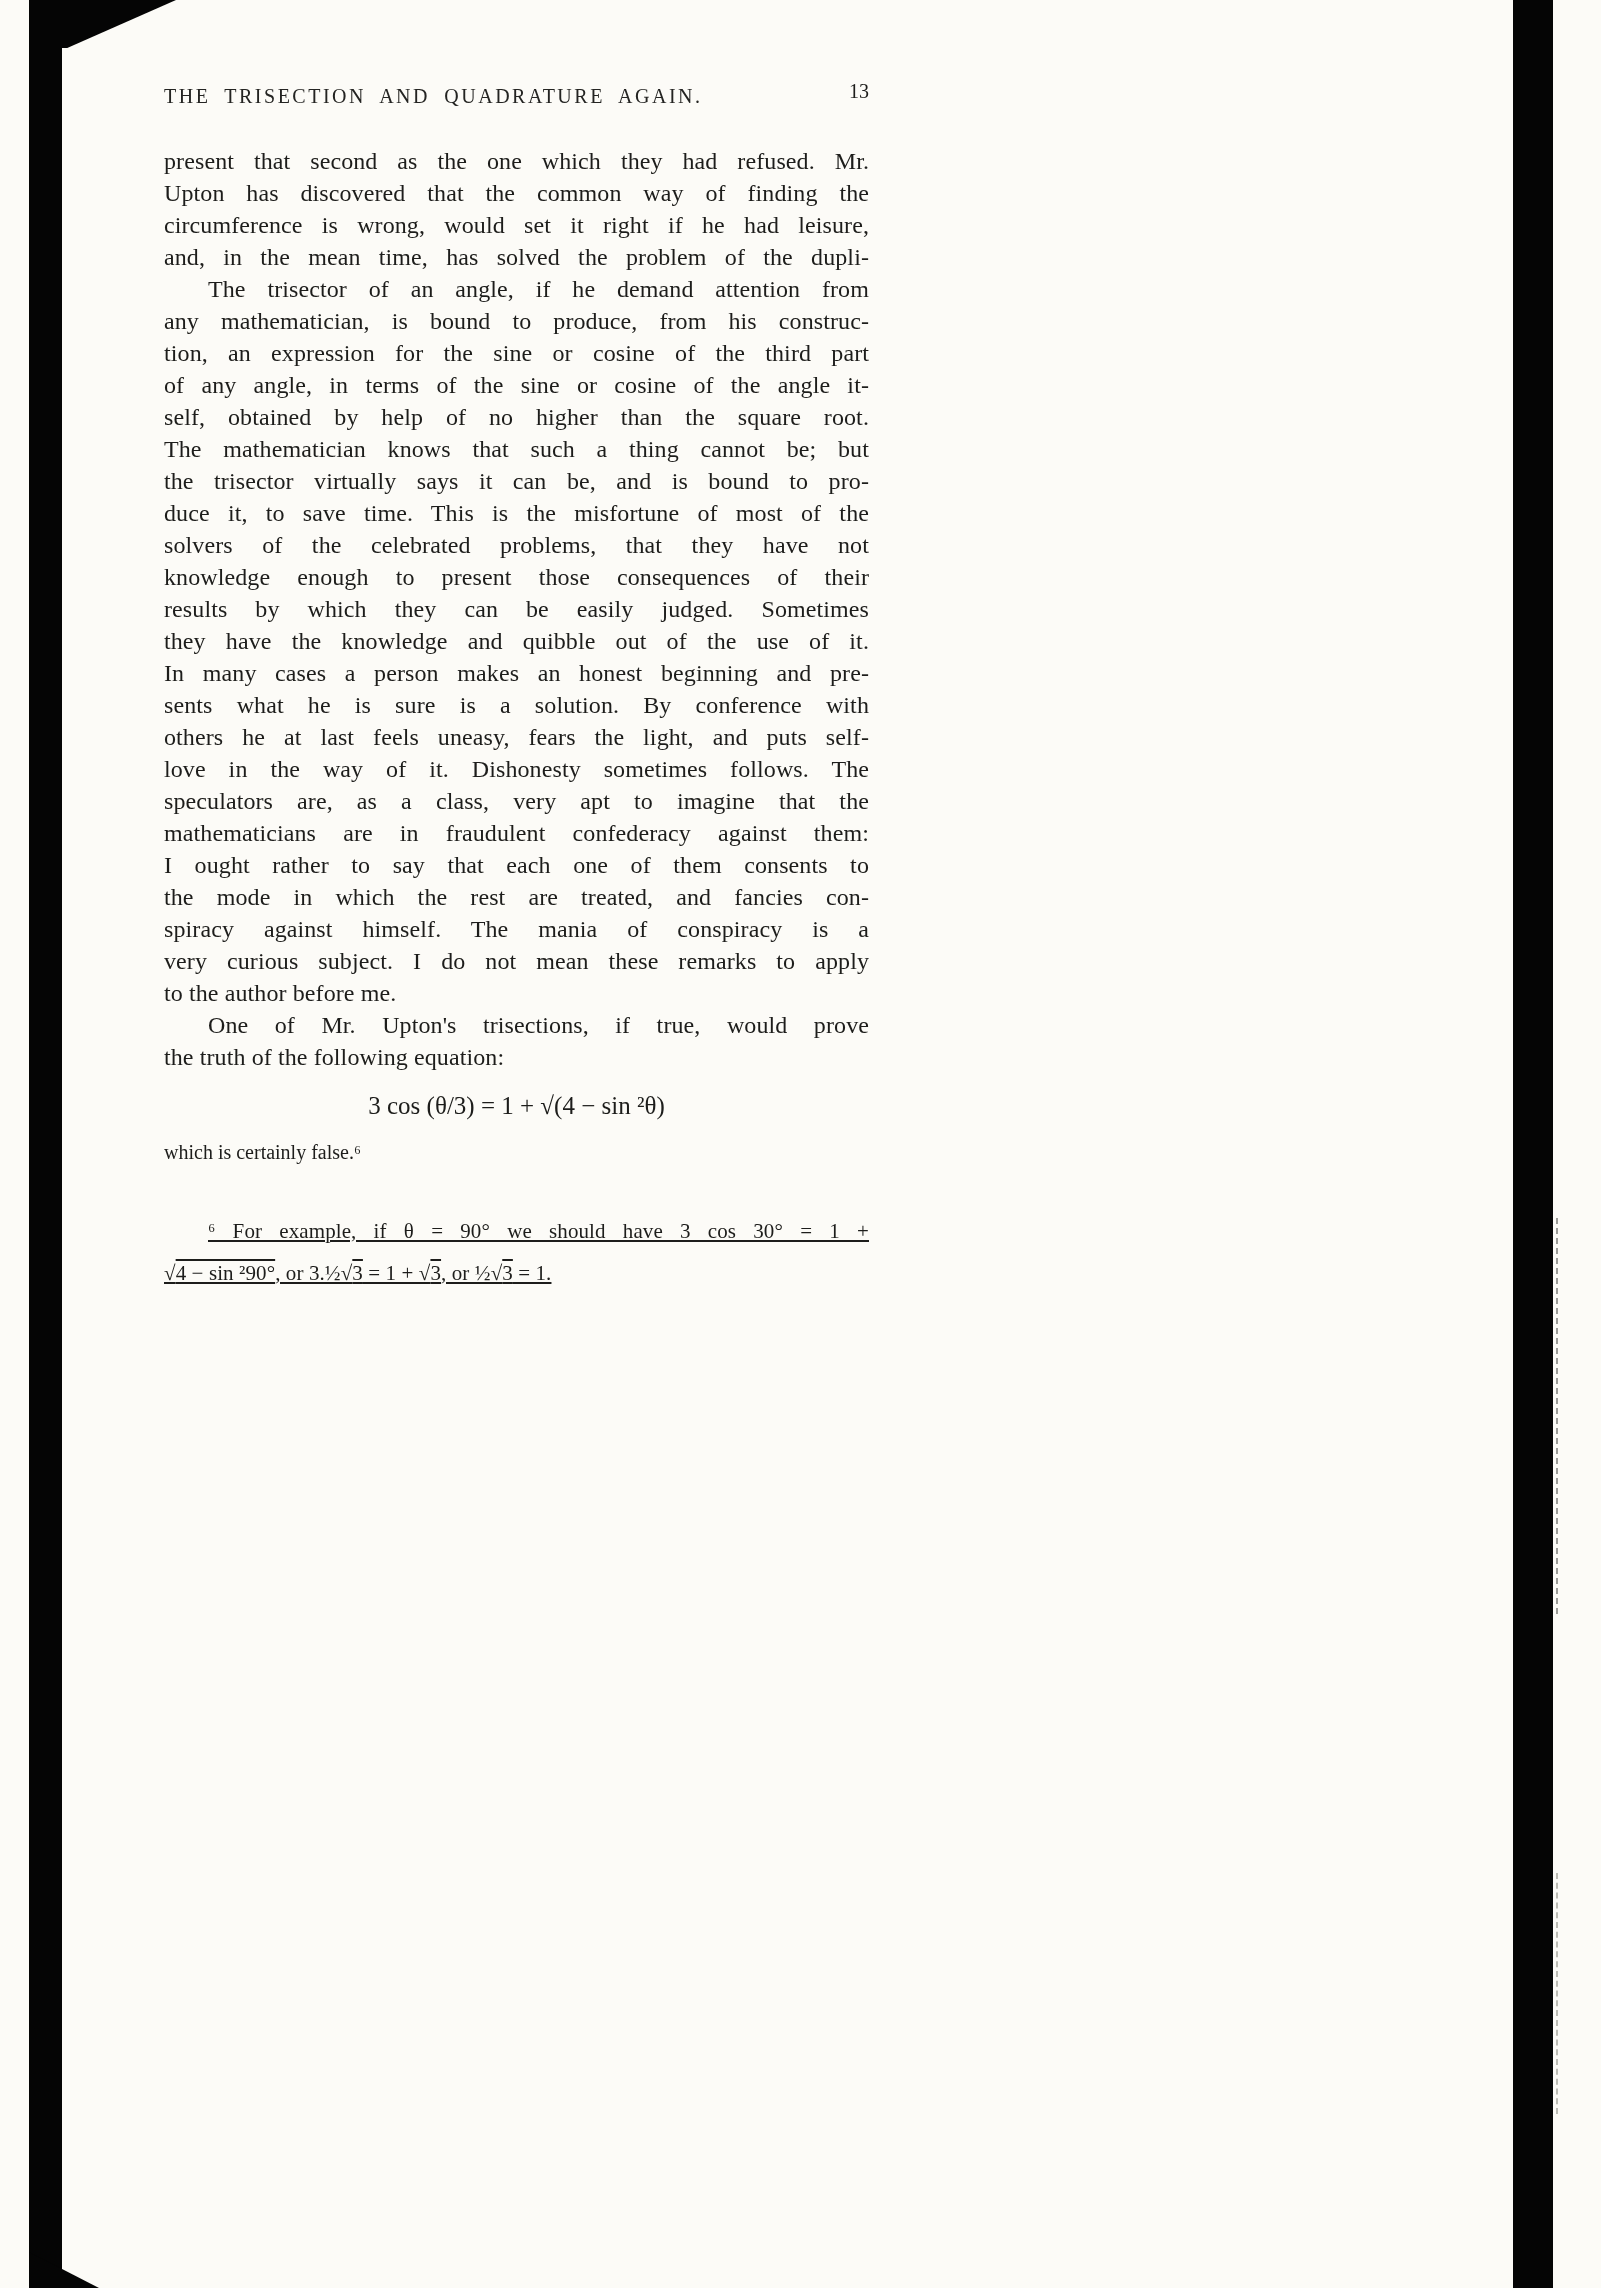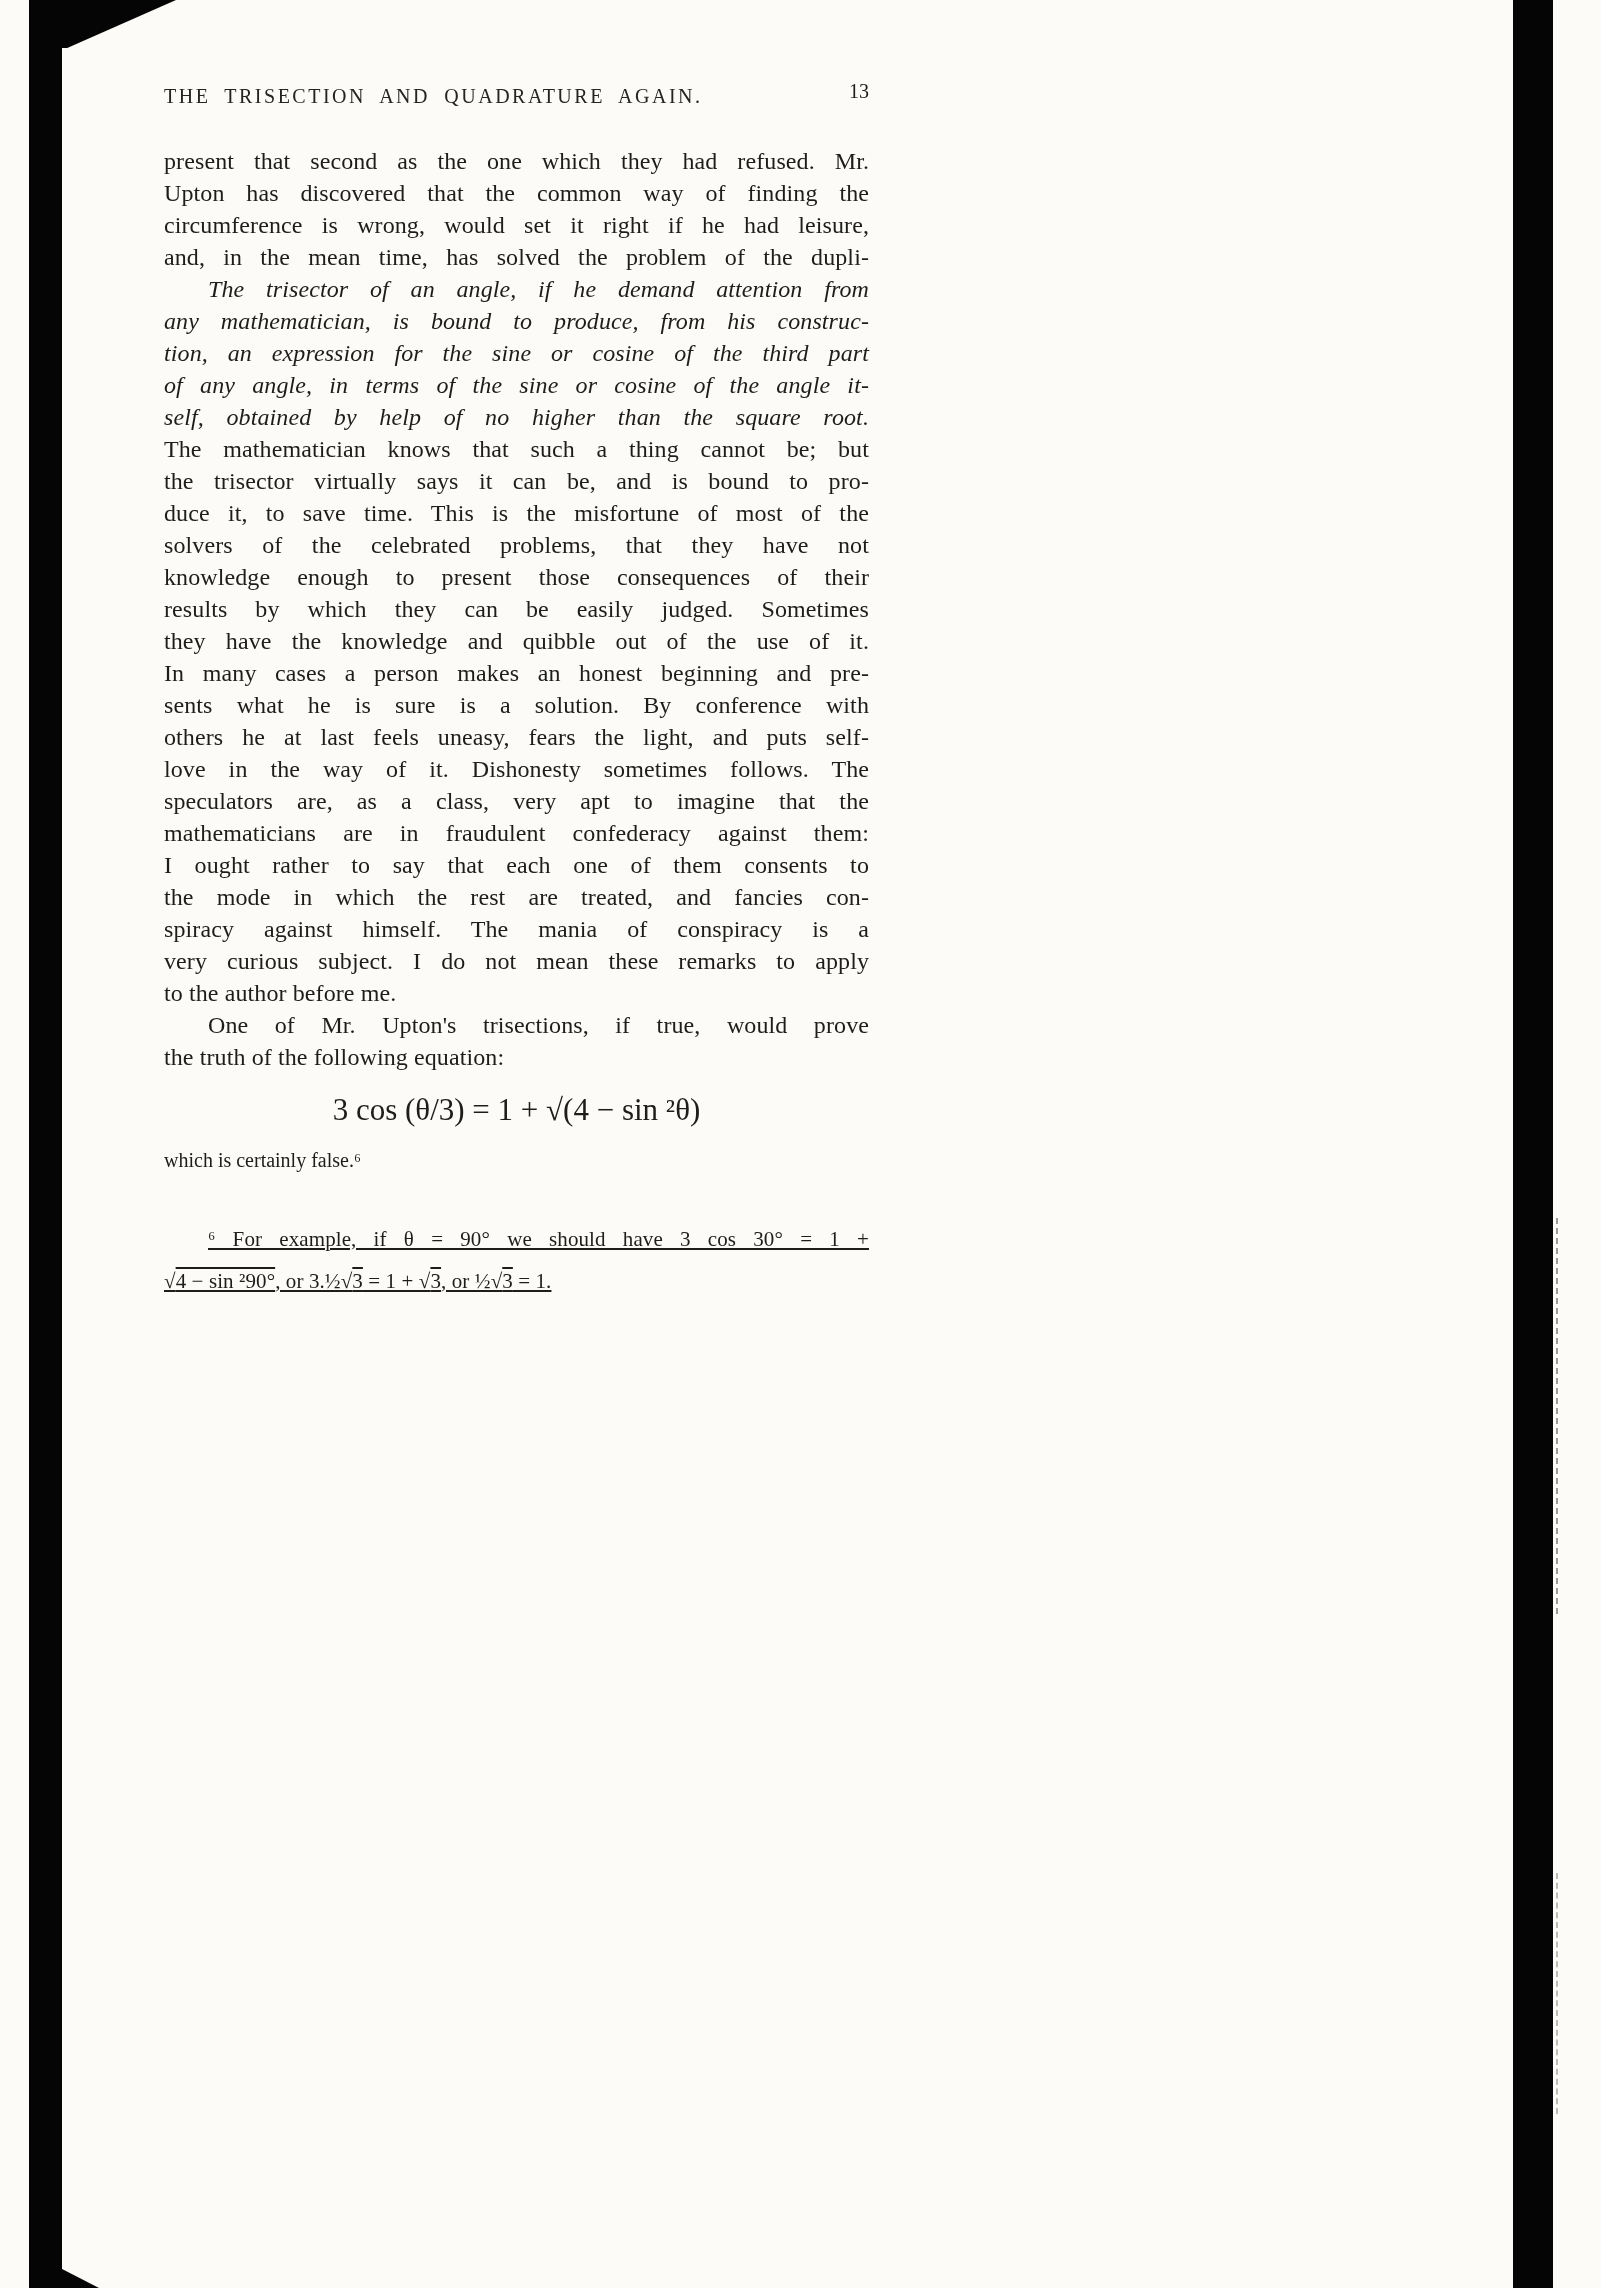--- a/index.html
+++ b/index.html
@@ -41,23 +41,23 @@
   .running-title {
     position: absolute; left: 0; right: 0; text-align: left;
     font-size: 20px; letter-spacing: 2.5px; word-spacing: 6.8px; color: #242422;
   }
   .page-number { position: absolute; right: 0; top: -4.8px; font-size: 20px; }
 
   .body-text { font-size: 24px; line-height: 32px; letter-spacing: 0.1px; }
   .line { text-align: justify; text-align-last: justify; }
   .line.last { text-align-last: left; }
   .line.indent { text-indent: 44px; }
-  .line.italic { font-style: italic; }
+  .line.italic { }
 
-  .equation { text-align: center; font-size: 31px; margin: 19.3px 0 15.4px 0; }
+  .equation { text-align: center; font-size: 25px; margin: 19.3px 0 15.4px 0; }
 
   .after-equation { font-size: 20px; line-height: 32px; }
 
   .footnote { margin-top: 42px; font-size: 21px; line-height: 42px; letter-spacing: 0.1px; text-decoration: underline; }
   .overline { text-decoration: overline; }
 </style>
 </head>
 <body>
 
 <div class="scan-edge left-bar"></div>

